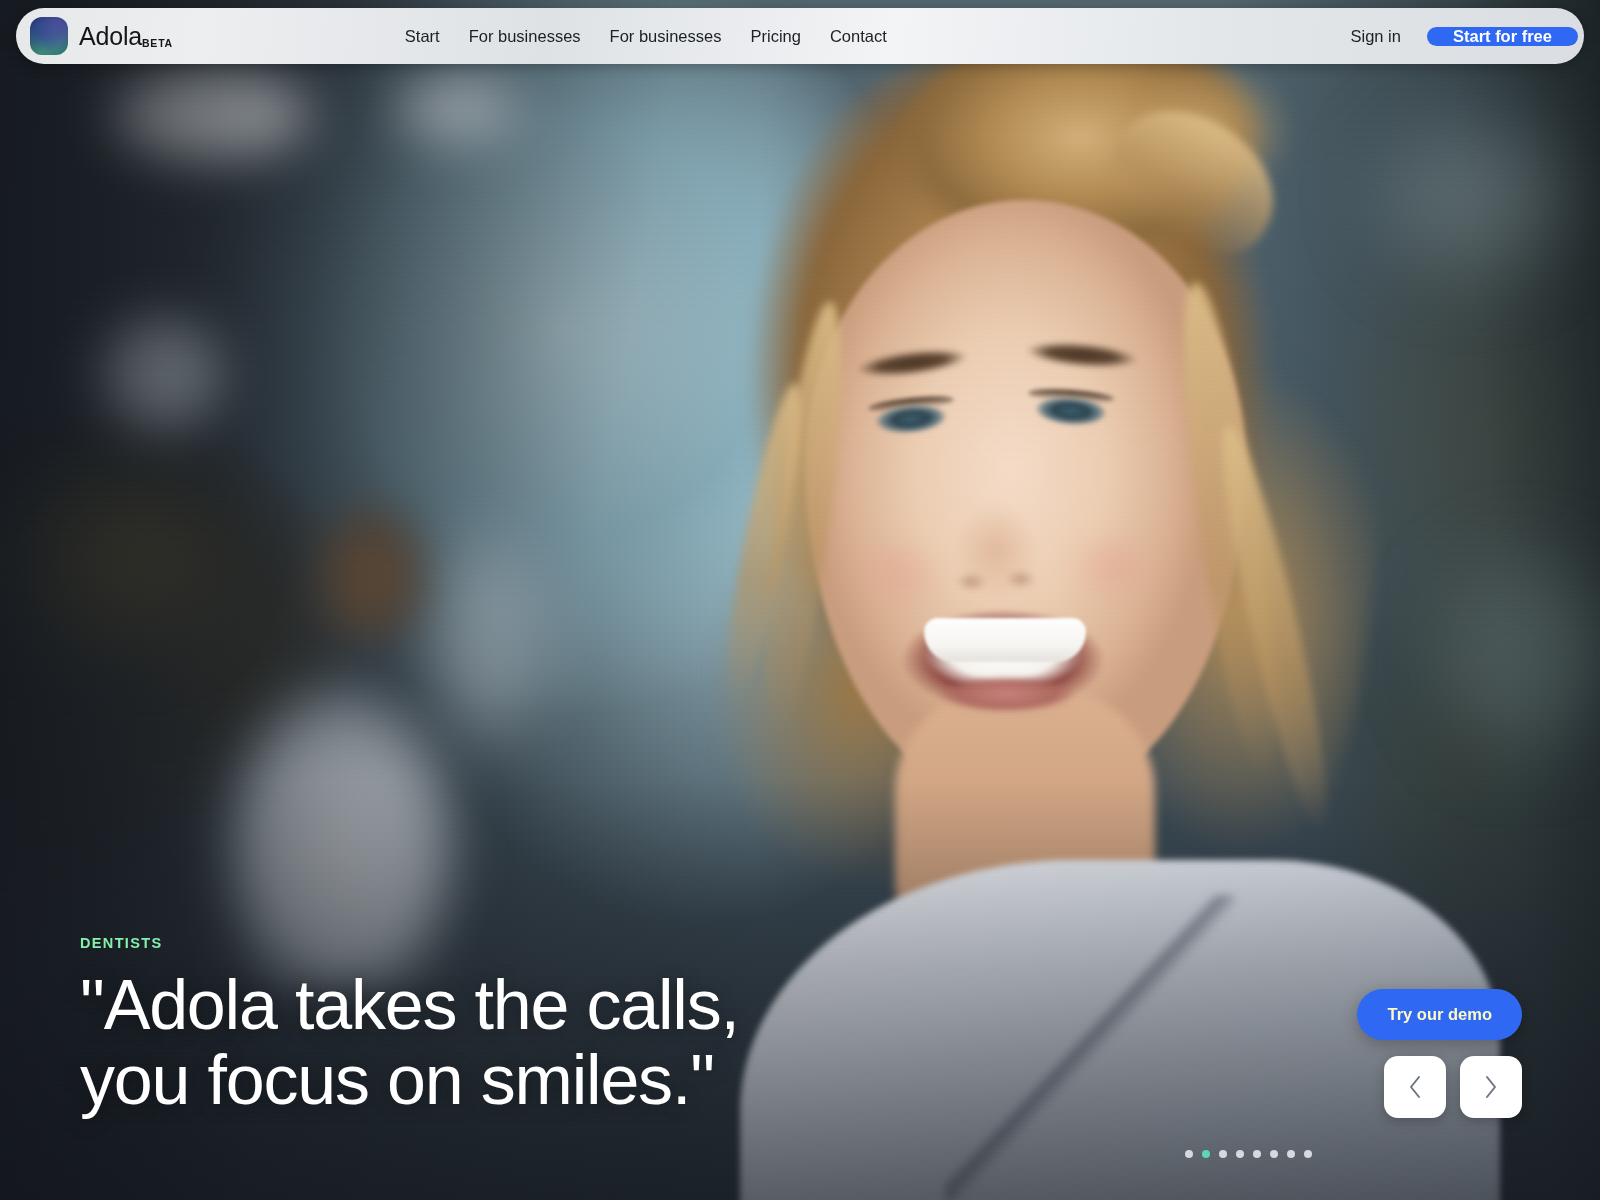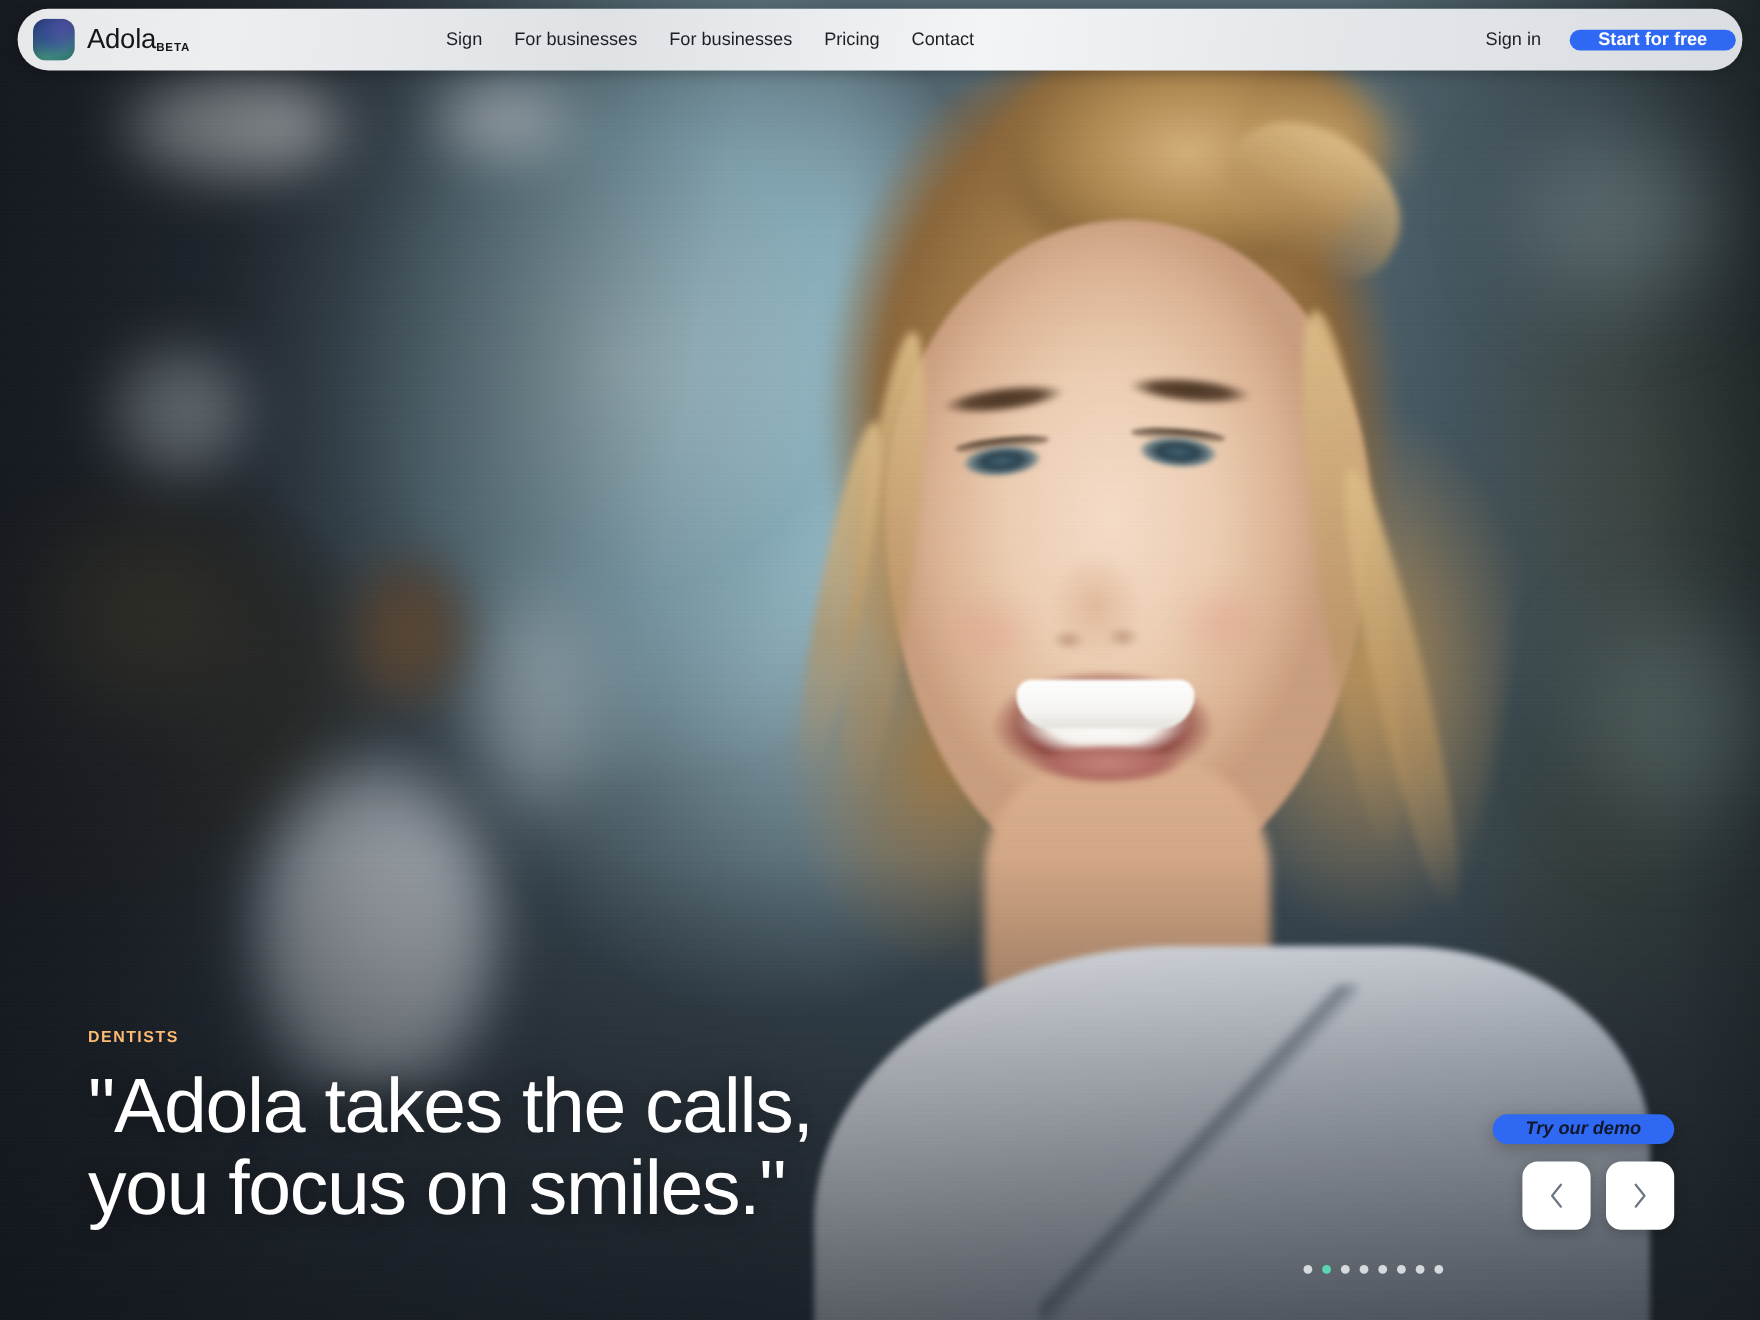--- a/index.html
+++ b/index.html
@@ -233,39 +233,38 @@
   .cta {
     background:#2f68f2; color:#fff; border:none; cursor:pointer;
     font-family:inherit; font-size:16.5px; font-weight:700;
     padding:0 26px; border-radius:24px; white-space:nowrap;
   }
 
   
   .hero-copy { position:absolute; left:80px; bottom:82px; z-index:10; }
   .eyebrow {
     font-size:14.5px; font-weight:700; letter-spacing:1.35px;
-    color:#fdba74; margin-bottom:17px;
+    color:#86efac; margin-bottom:17px;
   }
   .headline {
     font-size:70px; line-height:1.07; font-weight:500;
     color:#ffffff; letter-spacing:-1.2px;
     text-shadow:0 2px 18px rgba(0,0,0,0.35);
     white-space:pre-line;
   }
 
   .hero-actions {
     position:absolute; right:78px; bottom:82px; z-index:10;
     display:flex; flex-direction:column; align-items:flex-end; gap:16px;
   }
   .demo-btn {
-    background:#2f68f2; color:#0f172a; border:none; cursor:pointer;
+    background:#2f68f2; color:#fef9c3; border:none; cursor:pointer;
     font-family:inherit; font-size:16.5px; font-weight:700;
-    padding:4px 30px; border-radius:26px; white-space:nowrap;
+    padding:16px 30px; border-radius:26px; white-space:nowrap;
     box-shadow:0 4px 16px rgba(0,0,0,0.25);
-    font-style:italic;
   }
   .arrow-row { display:flex; align-items:center; gap:14px; }
   .arrow-btn {
     width:62px; height:62px; border-radius:14px;
     background:#ffffff; border:none; cursor:pointer;
     display:flex; align-items:center; justify-content:center;
     box-shadow:0 3px 12px rgba(0,0,0,0.22);
   }
   .arrow-btn svg { display:block; }
 
@@ -327,21 +326,21 @@
   <nav class="navbar">
     <div class="brand">
       <div class="logo-mark"></div>
       <div class="brand-text">
         <span class="brand-name">Adola</span>
         <span class="brand-beta">BETA</span>
       </div>
     </div>
 
     <div class="nav-links">
-      <a class="nav-link" href="#">Sign</a>
+      <a class="nav-link" href="#">Start</a>
       <a class="nav-link" href="#">For businesses</a>
       <a class="nav-link" href="#">For businesses</a>
       <a class="nav-link" href="#">Pricing</a>
       <a class="nav-link" href="#">Contact</a>
     </div>
 
     <div class="nav-right">
       <button class="signin">Sign in</button>
       <button class="cta">Start for free</button>
     </div>

